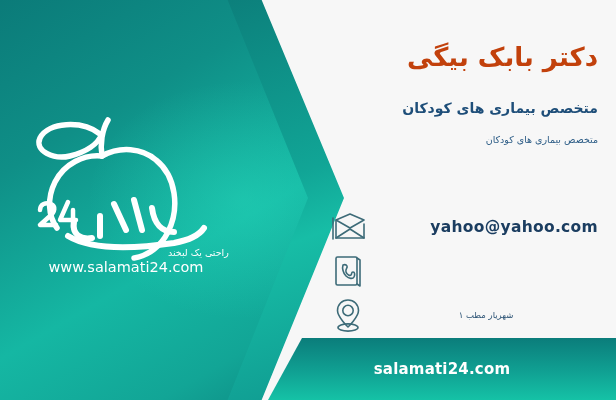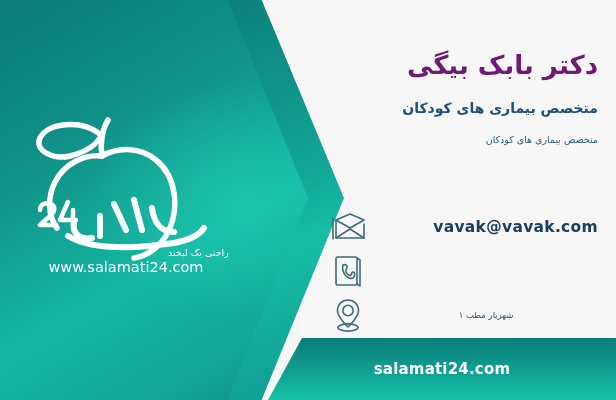--- a/index.html
+++ b/index.html
@@ -56,22 +56,22 @@
   .logo{
     position:absolute;left:22px;top:104px;width:208px;height:170px;z-index:5;
   }
   .logo svg{display:block;width:208px;height:170px;}
 
   
   .right{
     position:absolute;left:318px;top:0;width:298px;height:400px;z-index:5;
   }
   .doc-name{
-    position:absolute;right:18px;top:50px;
-    color:#701a75;font-size:26px;font-weight:bold;
+    position:absolute;right:18px;top:42px;
+    color:#c2410c;font-size:26px;font-weight:bold;
     direction:rtl;white-space:nowrap;
   }
   .specialty-lg{
     position:absolute;right:18px;top:100px;
     color:#1e4e79;font-size:14px;font-weight:bold;
     direction:rtl;white-space:nowrap;
   }
   .specialty-sm{
     position:absolute;right:18px;top:134px;
     color:#2c5c86;font-size:9.5px;
@@ -156,21 +156,21 @@
 
       <div class="crow email">
         <span class="ico">
           <svg width="34" height="30" viewBox="0 0 34 30" fill="none" stroke="#3d6b78" stroke-width="1.6" stroke-linejoin="round" stroke-linecap="round">
             <path d="M5 8 L19 2 L33 8 L19 16 Z"></path>
             <path d="M5 8 L5 26 L33 26 L33 12"></path>
             <path d="M5 26 L19 17 L33 26"></path>
             <path d="M2 6 L2 27"></path>
           </svg>
         </span>
-        <span class="txt">vavak@vavak.com</span>
+        <span class="txt">yahoo@yahoo.com</span>
       </div>
 
       <div class="crow phone">
         <span class="ico">
           <svg width="30" height="34" viewBox="0 0 30 34" fill="none" stroke="#3d6b78" stroke-width="1.6" stroke-linejoin="round" stroke-linecap="round">
             <rect x="3" y="3" width="21" height="28" rx="1.5"></rect>
             <path d="M24 4 L27 6 L27 32 L24 30"></path>
             <path d="M10 11 C10 11 13 10 14 12 C15 14 12 15 13 18 C14 21 17 22 18 21 C19 20 18 18 20 18 C22 18 22 21 21 23 C20 25 16 25 13 22 C10 19 9 14 10 11 Z"></path>
           </svg>
         </span>

